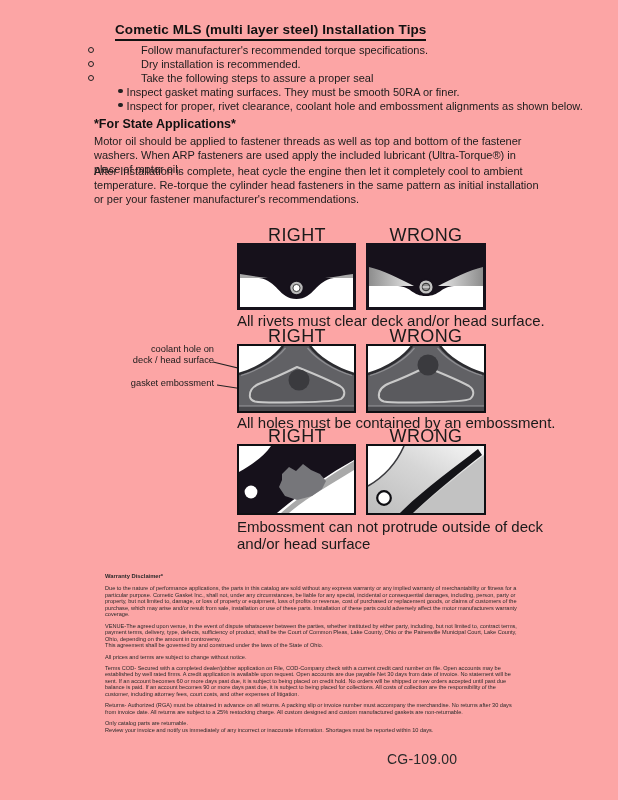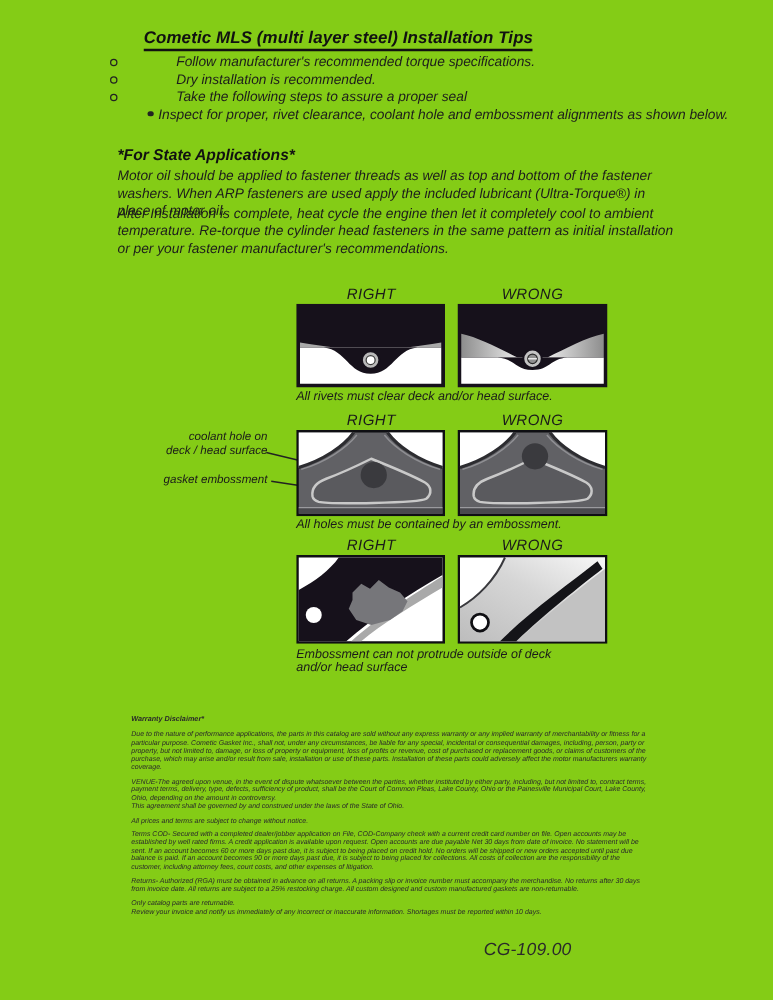--- a/index.html
+++ b/index.html
@@ -1,35 +1,35 @@
 <!DOCTYPE html>
 <html><head>
 <meta charset="utf-8">
 <style>
   html,body{margin:0;padding:0;background:#ffffff;}
   .page{
-    position:relative;width:618px;height:800px;background:#84cc16;overflow:hidden;
-    font-family:"Liberation Sans","DejaVu Sans",sans-serif;color:#1c1c1c;font-style:italic;
+    position:relative;width:618px;height:800px;background:#fca5a5;overflow:hidden;
+    font-family:"Liberation Sans","DejaVu Sans",sans-serif;color:#1c1c1c;
   }
   .abs{position:absolute;}
   .title{
     left:115px;top:22px;font-size:13.5px;font-weight:bold;color:#111;
     border-bottom:2px solid #111;padding-bottom:2px;letter-spacing:.1px;
   }
   .bullets{left:88px;top:44px;font-size:11px;}
   .b-row{display:flex;align-items:flex-start;height:13.9px;gap:43px;}
   .b-mark{width:4px;height:4px;border:1.2px solid #222;border-radius:50%;margin:3.2px 4px 0 0;flex:none;}
   .sb-row{display:flex;align-items:flex-start;height:13.9px;margin-left:30px;}
   .sb-mark{width:4.6px;height:4.6px;background:#222;border-radius:50%;margin:3.2px 4px 0 0;flex:none;}
   .sec-head{left:94px;top:117px;font-size:12.5px;font-weight:bold;color:#111;}
   .para{left:94px;width:446px;font-size:11px;line-height:14px;}
   .panel-col{width:120px;text-align:center;}
-  .panel-label{font-size:12px;color:#1a1a1a;letter-spacing:.4px;height:13px;line-height:13px;}
+  .panel-label{font-size:18px;color:#1a1a1a;letter-spacing:.4px;height:13px;line-height:13px;}
   .panel-col svg{display:block;margin-top:1px;}
-  .caption{font-size:10px;color:#1a1a1a;}
+  .caption{font-size:15px;color:#1a1a1a;}
   .pre{white-space:pre-line;}
   .annot{font-size:9.3px;line-height:10.6px;color:#1a1a1a;text-align:right;width:126px;}
   .legal{left:105px;top:573px;width:414px;font-size:5.6px;line-height:6.45px;color:#2a2a2a;}
   .legal .lg-head{font-weight:bold;margin:0 0 6px 0;font-size:5.8px;}
   .legal p{margin:0 0 5px 0;}
   .pagenum{left:387px;top:751px;font-size:14px;color:#2a2a2a;letter-spacing:.2px;}
 </style>
 </head>
 <body>
 
@@ -42,20 +42,24 @@
       <span class="b-mark"></span>
       <span>Follow manufacturer's recommended torque specifications.</span>
     </div>
     <div class="b-row">
       <span class="b-mark"></span>
       <span>Dry installation is recommended.</span>
     </div>
     <div class="b-row">
       <span class="b-mark"></span>
       <span>Take the following steps to assure a proper seal</span>
+    </div>
+    <div class="sb-row">
+      <span class="sb-mark"></span>
+      <span>Inspect gasket mating surfaces.  They must be smooth 50RA or finer.</span>
     </div>
     <div class="sb-row">
       <span class="sb-mark"></span>
       <span>Inspect for proper, rivet clearance, coolant hole and embossment alignments as shown below.</span>
     </div>
   </div>
 
   <div class="abs sec-head">*For State Applications*</div>
   <div class="abs para" style="top:134px;">Motor oil should be applied to fastener threads as well as top and bottom of the fastener washers. When ARP fasteners are used apply the included lubricant (Ultra-Torque®) in place of motor oil.</div>
   <div class="abs para" style="top:164px;">After Installation is complete, heat cycle the engine then let it completely cool to ambient temperature. Re-torque the cylinder head fasteners in the same pattern as initial installation or per your fastener manufacturer's recommendations.</div>

